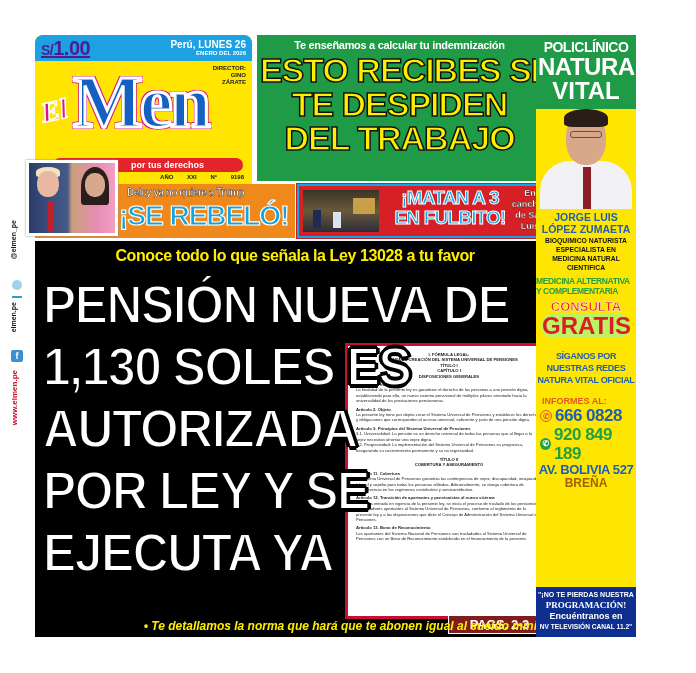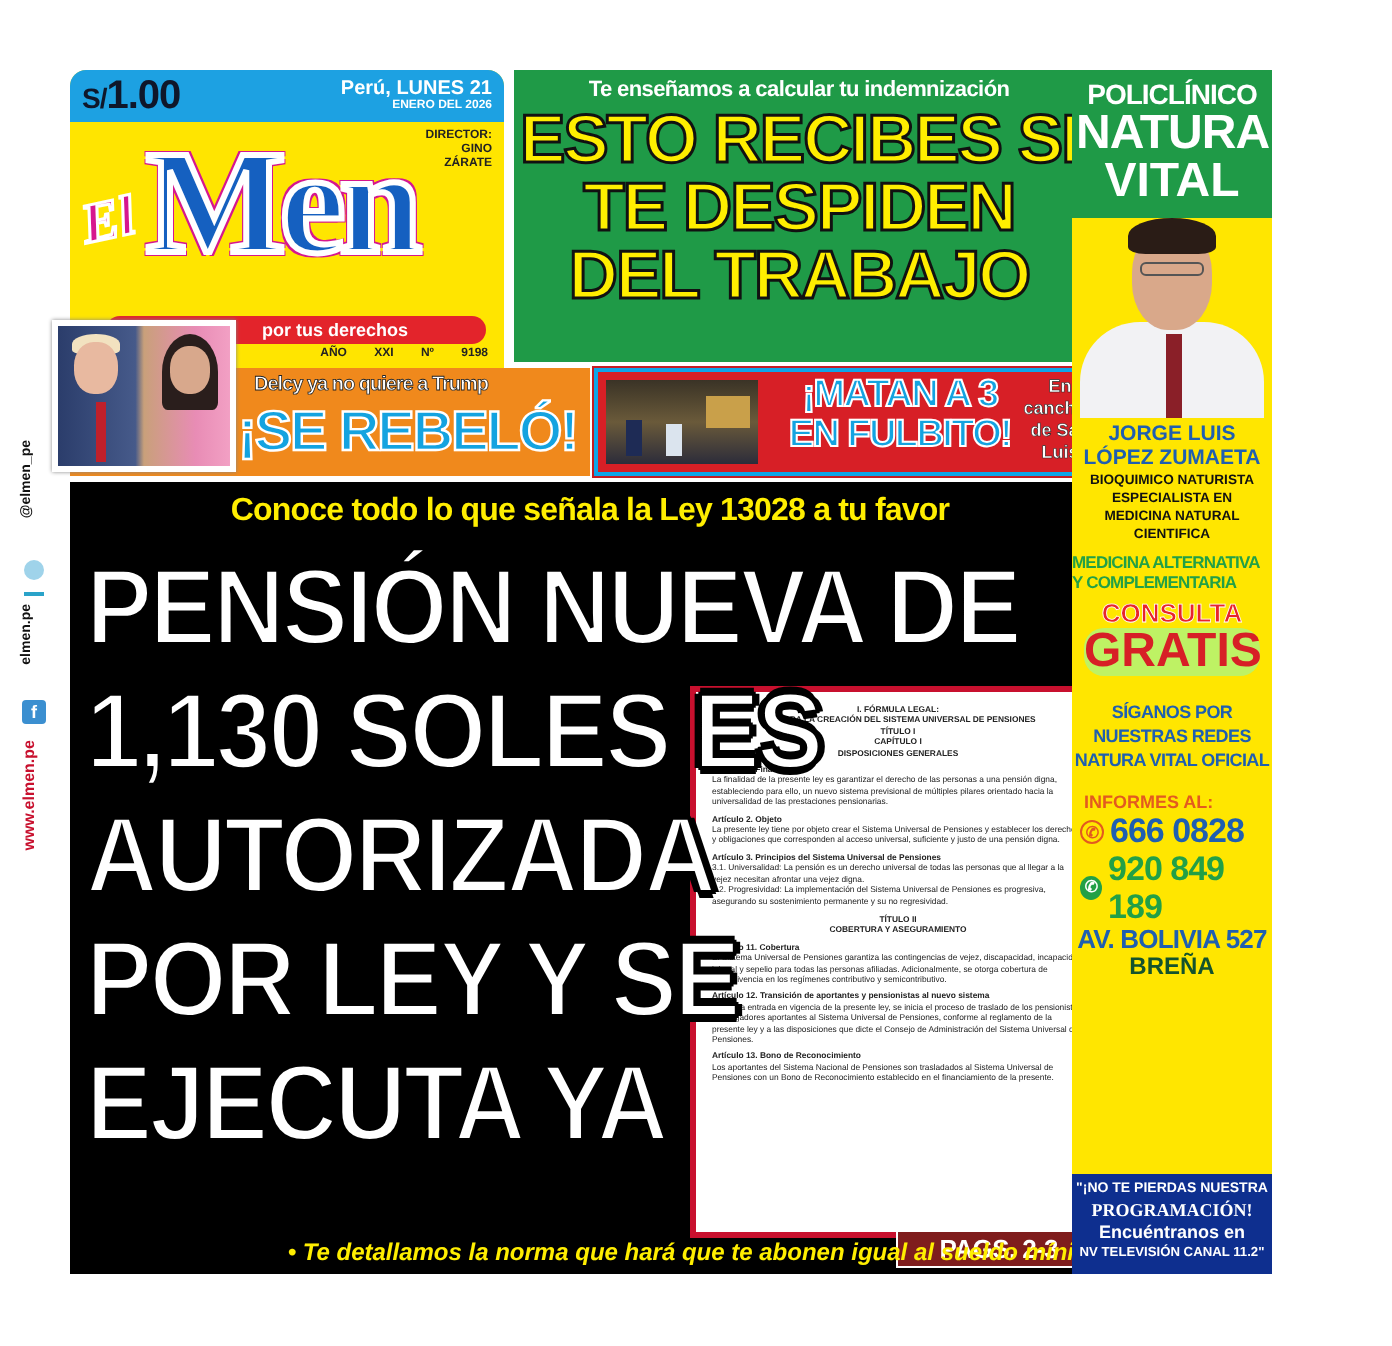--- a/index.html
+++ b/index.html
@@ -11,21 +11,21 @@
   .side-strip .s1 { top: 0; color: #111; }
   .side-strip .bird { position: absolute; left: 2px; top: 60px; width: 10px; height: 10px; border-radius: 50%; background: #9fd3ea; }
   .side-strip .line { position: absolute; left: 2px; top: 76px; width: 10px; height: 2px; background: #2aa3c9; }
   .side-strip .s2 { top: 82px; color: #111; }
   .side-strip .fb { position: absolute; left: 1px; top: 130px; width: 12px; height: 12px; background: #3b8fd0; border-radius: 2px; color:#fff; font-size:9px; text-align:center; line-height:12px; font-weight:bold; }
   .side-strip .s3 { top: 150px; color: #c8102e; font-size: 8px; }
 
   
   .mast { position: absolute; left: 35px; top: 35px; width: 217px; height: 150px; background: #ffe500; border-radius: 8px 8px 0 0; overflow: hidden; }
   .mast .topbar { height: 26px; background: #1da1e2; display: flex; justify-content: space-between; align-items: center; padding: 0 6px; }
-  .price { color: #0f172a; font-weight: bold; font-size: 20px; letter-spacing: -0.5px; }
+  .price { color: #4c1d95; font-weight: bold; font-size: 20px; letter-spacing: -0.5px; text-decoration: underline; }
   .price .cur { font-size: 14px; }
   .dateblk { text-align: right; color: #fff; line-height: 1; }
   .dateblk .d1 { font-size: 10px; font-weight: bold; }
   .dateblk .d2 { font-size: 6px; font-weight: bold; }
   .director { position: absolute; right: 6px; top: 30px; text-align: right; font-size: 6px; font-weight: bold; line-height: 1.15; color: #222; }
   .logo { position: absolute; left: 4px; top: 30px; width: 200px; height: 90px; }
   .logo .el { position: absolute; left: 2px; top: 30px; font-family: "Liberation Serif", serif; font-style: italic; font-weight: bold; font-size: 28px; color: #d6178e; -webkit-text-stroke: 1.5px #fff; transform: rotate(-12deg); }
   .logo .men { position: absolute; left: 34px; top: 0px; font-family: "Liberation Serif", serif; font-weight: bold; font-size: 74px; color: #1560c0; letter-spacing: -3px; -webkit-text-stroke: 3px #fff; text-shadow: 0 0 0 #d6178e, 2px 2px 0 #d6178e, -2px -2px 0 #d6178e, 2px -2px 0 #d6178e, -2px 2px 0 #d6178e; line-height: 1; }
   .tagline { position: absolute; left: 18px; top: 123px; width: 190px; height: 14px; background: #e3242b; border-radius: 7px; color: #fff; font-size: 9px; font-weight: bold; padding-left: 78px; line-height: 14px; white-space: nowrap; overflow: hidden; }
   .issue { position: absolute; right: 8px; top: 139px; font-size: 6px; font-weight: bold; color: #222; word-spacing: 12px; }
@@ -87,21 +87,21 @@
   .ad .cons { text-align: center; color: #e8242b; font-weight: bold; font-size: 13px; line-height: 14px; margin-top: 4px; -webkit-text-stroke: 0.4px #fff; }
   .ad .gratis { text-align: center; color: #d71f26; font-weight: 900; font-size: 24px; line-height: 24px; background: #bef264; margin: 0 6px; border-radius: 10px; }
   .ad .follow { text-align: center; color: #1f5fb0; font-weight: bold; font-size: 9px; line-height: 12px; margin-top: 12px; letter-spacing: -0.3px; }
   .ad .inf { color: #e35a1f; font-weight: bold; font-size: 9px; margin: 10px 0 0 6px; }
   .ad .phone { color: #1f5fb0; font-weight: 900; font-size: 17px; line-height: 19px; display: flex; align-items: center; gap: 3px; padding-left: 4px; letter-spacing: -0.5px; }
   .ad .phone .ic { display: inline-block; width: 12px; height: 12px; border-radius: 50%; font-size: 8px; line-height: 12px; text-align: center; color: #fff; font-weight: bold; }
   .ad .phone .ic.tel { background: transparent; border: 1.5px solid #e35a1f; color: #e35a1f; }
   .ad .phone .ic.wa { background: #22a046; }
   .ad .phone.wa-line { color: #22a046; }
   .ad .addr { text-align: center; color: #1f5fb0; font-weight: bold; font-size: 13px; line-height: 14px; letter-spacing: -0.4px; }
-  .ad .dist { text-align: center; color: #14532d; font-weight: bold; font-size: 12px; line-height: 13px; }
+  .ad .dist { text-align: center; color: #a16207; font-weight: bold; font-size: 12px; line-height: 13px; }
   .ad .promo { position: absolute; left: 0; bottom: 0; width: 100%; height: 50px; background: #0e2f8f; color: #fff; text-align: center; font-weight: bold; padding-top: 3px; }
   .ad .promo .p1 { font-size: 7px; line-height: 10px; }
   .ad .promo .p2 { font-size: 9px; line-height: 11px; font-family: Liberation Serif, serif; }
   .ad .promo .p3 { font-size: 9px; line-height: 11px; }
   .ad .promo .p4 { font-size: 6.6px; line-height: 10px; }
 </style>
 </head>
 <body>
 
 <div class="side-strip">
@@ -112,21 +112,21 @@
   <span class="fb">f</span>
   <span class="vtext s3">www.elmen.pe</span>
 </div>
 
 <div class="mast">
   <div class="topbar">
     <div class="price">
       <span class="cur">S/</span><span>1.00</span>
     </div>
     <div class="dateblk">
-      <div class="d1">Perú, LUNES 21</div>
+      <div class="d1">Perú, LUNES 26</div>
       <div class="d2">ENERO DEL 2026</div>
     </div>
   </div>
   <div class="director">
     <div>DIRECTOR:</div>
     <div>GINO</div>
     <div>ZÁRATE</div>
   </div>
   <div class="logo">
     <span class="el">El</span>

